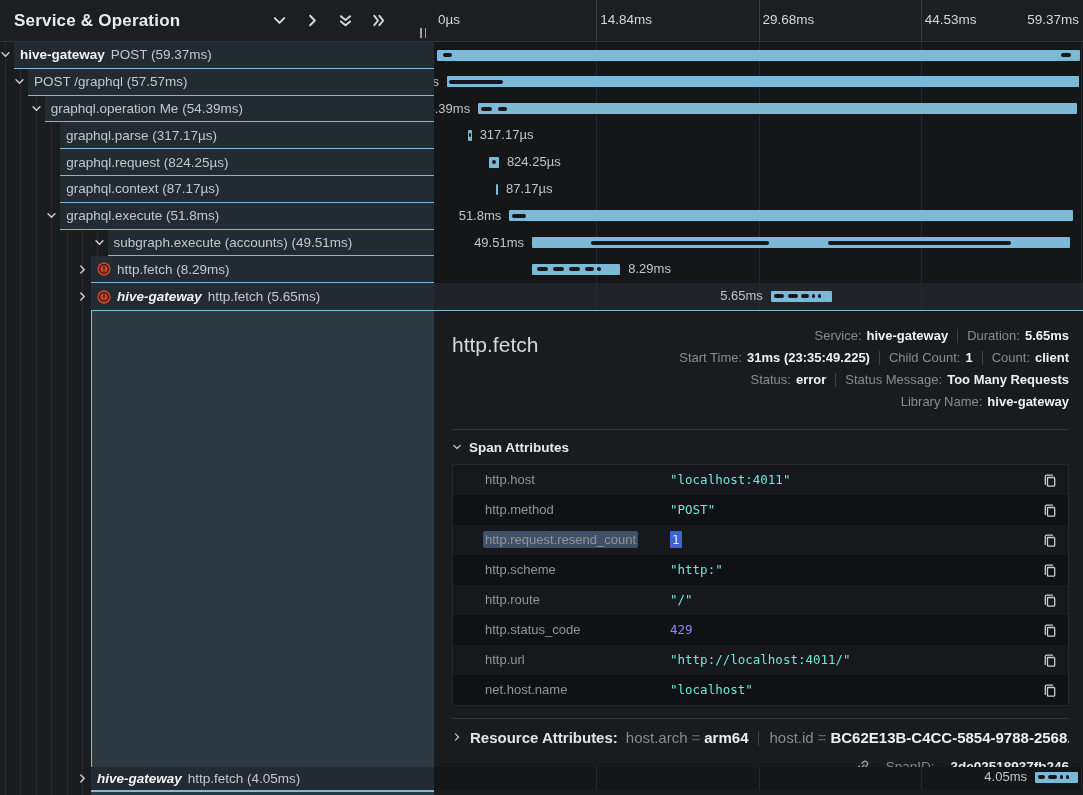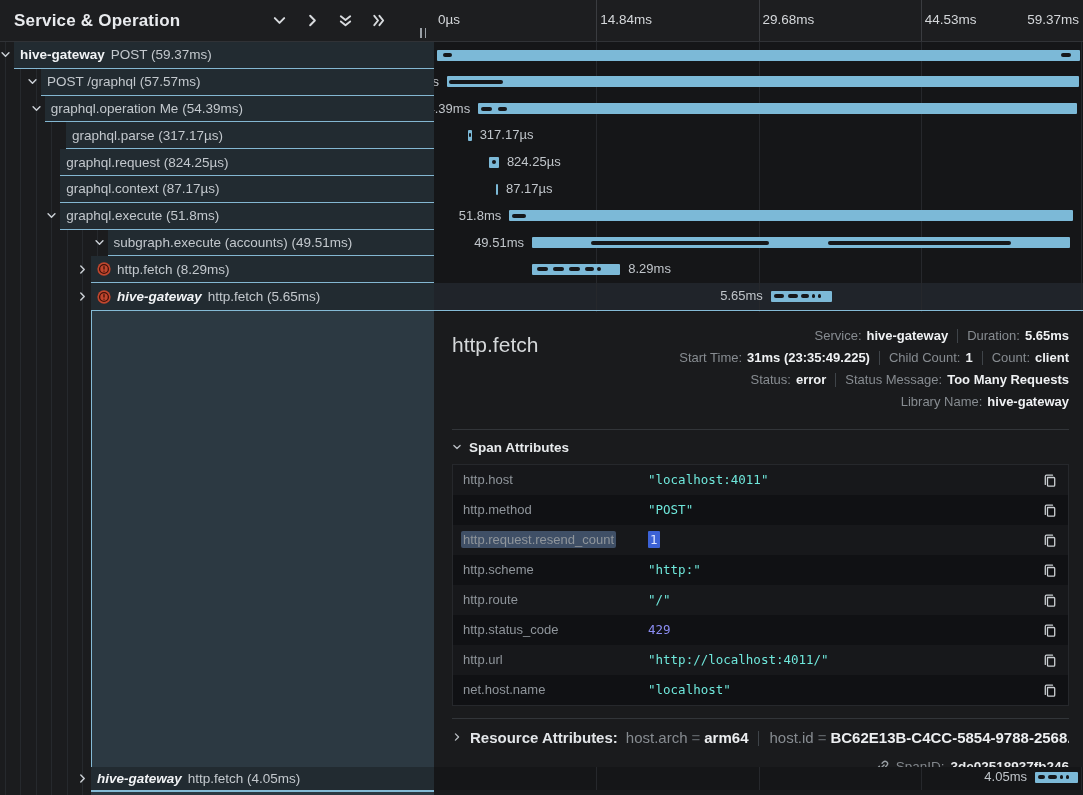--- a/index.html
+++ b/index.html
@@ -58,35 +58,35 @@
   .mv { color:#eff1f3; font-weight:700; }
   .mdiv { display:inline-block; width:1px; height:14px; background:#3f4449; margin:0 9px; }
   .hr { border:none; border-top:1px solid #323539; margin:16px 0 10px 0; }
   #saHeader { display:flex; align-items:center; gap:7px; font-size:13.5px; font-weight:700; color:#e7eaec; cursor:pointer; }
   #saHeader .chev { width:10px; height:10px; color:#b9bec3; }
   #saHeader .chev svg { display:block; width:100%; height:100%; }
   #attrTable { margin-top:9px; border:1px solid #26282c; }
   .arow { display:flex; align-items:center; height:30px; padding:0 10px; font-size:13px; }
   .arow:nth-child(odd)  { background:#17181b; }
   .arow:nth-child(even) { background:#101114; }
-  .akey { flex:0 0 185px; color:#8f959b; }
+  .akey { flex:0 0 185px; color:#8f959b;margin-left:22px; }
   .akey .selk { background:#3f4f66; border-radius:2px; padding:1px 2px; margin:-1px -2px; }
   .aval { flex:1 1 auto; font-family:"DejaVu Sans Mono", monospace; font-size:12.5px; }
   .aval.t-string { color:#6fe8dc; }
   .aval.t-number { color:#8b8df2; }
   .aval .selv { background:#3c62d6; color:#e2e9ff; padding:1px 2px; border-radius:1px; }
   .copybtn { flex:0 0 auto; width:16px; height:16px; color:#caced2; cursor:pointer; }
   .copybtn svg { display:block; width:100%; height:100%; }
   #resourceRow { display:flex; align-items:center; gap:8px; font-size:15px; margin-top:8px; white-space:nowrap; overflow:hidden; }
   #resourceRow .chev { width:10px; height:10px; color:#b9bec3; flex:0 0 auto; cursor:pointer; }
   #resourceRow .chev svg { display:block; width:100%; height:100%; }
   #resourceLabel { font-weight:700; color:#e2e5e8; }
   .rkey { color:#878c91; }  .req { color:#5d6266; margin:0 4px; }  .rval { color:#eceef0; font-weight:700; }
   .rdiv { display:inline-block; width:1px; height:15px; background:#3f4449; margin:0 10px; vertical-align:middle; }
-  #spanIdRow { display:flex; justify-content:flex-end; align-items:flex-end; gap:6px; font-size:13.5px; margin-top:13px; }
+  #spanIdRow { display:flex; justify-content:flex-end; align-items:flex-end; gap:16px; font-size:13.5px; margin-top:13px; }
   #spanIdRow .linkic { width:15px; height:15px; color:#9aa0a5; cursor:pointer; }
   #spanIdRow .linkic svg { display:block; width:100%; height:100%; }
   #spanIdLabel { color:#82878c; }
   #spanIdValue { color:#e8eaec; font-weight:700; }
 </style>
 </head>
 <body>
 
 <div id="app">
 
@@ -138,41 +138,41 @@
           <span class="chev">
             <svg viewBox="0 0 16 16" fill="none" stroke="currentColor" stroke-width="2.1" stroke-linecap="round" stroke-linejoin="round">
               <polyline points="3,5.5 8,10.5 13,5.5"></polyline>
             </svg>
           </span>
           <span class="twrap">
             <span class="svc-bold">hive-gateway</span>
             <span>POST (59.37ms)</span>
           </span>
         </div>
-        <div class="trow" style="top: 26.8px; height: 26.8px; left: 41px;">
+        <div class="trow" style="top: 26.8px; height: 26.8px; left: 28px;">
           <span class="chev">
             <svg viewBox="0 0 16 16" fill="none" stroke="currentColor" stroke-width="2.1" stroke-linecap="round" stroke-linejoin="round">
               <polyline points="3,5.5 8,10.5 13,5.5"></polyline>
             </svg>
           </span>
           <span class="twrap">
             <span>POST /graphql (57.57ms)</span>
           </span>
         </div>
         <div class="trow" style="top: 53.6px; height: 26.8px; left: 44.8px;">
           <span class="chev">
             <svg viewBox="0 0 16 16" fill="none" stroke="currentColor" stroke-width="2.1" stroke-linecap="round" stroke-linejoin="round">
               <polyline points="3,5.5 8,10.5 13,5.5"></polyline>
             </svg>
           </span>
           <span class="twrap">
             <span>graphql.operation Me (54.39ms)</span>
           </span>
         </div>
-        <div class="trow" style="top: 80.4px; height: 26.8px; left: 66px;">
+        <div class="trow" style="top: 80.4px; height: 26.8px; left: 60px;">
           <span class="twrap">
             <span>graphql.parse (317.17µs)</span>
           </span>
         </div>
         <div class="trow" style="top: 107.2px; height: 26.8px; left: 60.2px;">
           <span class="twrap">
             <span>graphql.request (824.25µs)</span>
           </span>
         </div>
         <div class="trow" style="top: 134px; height: 26.8px; left: 60.2px;">

